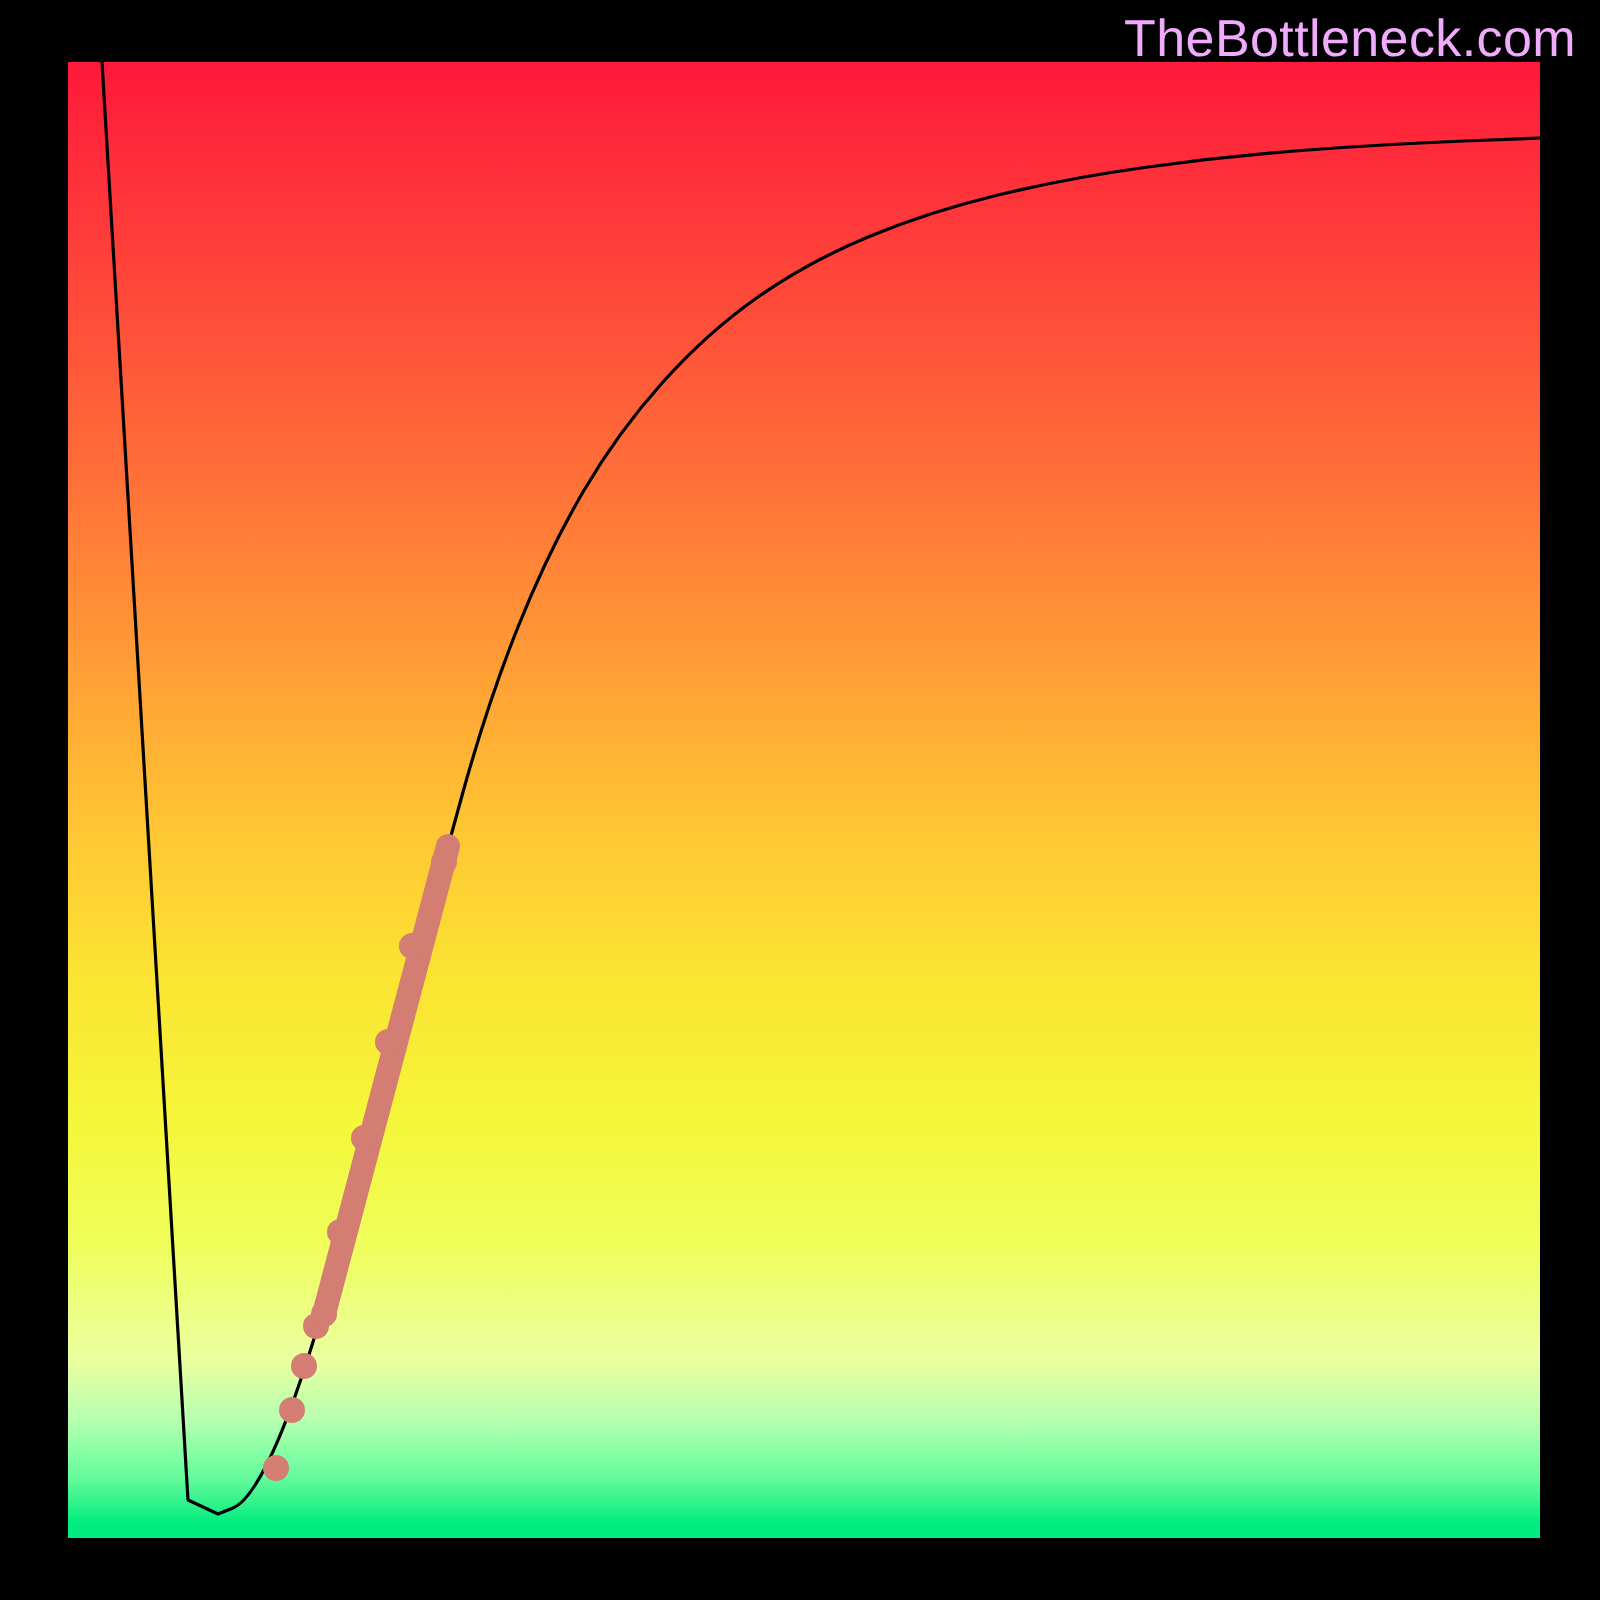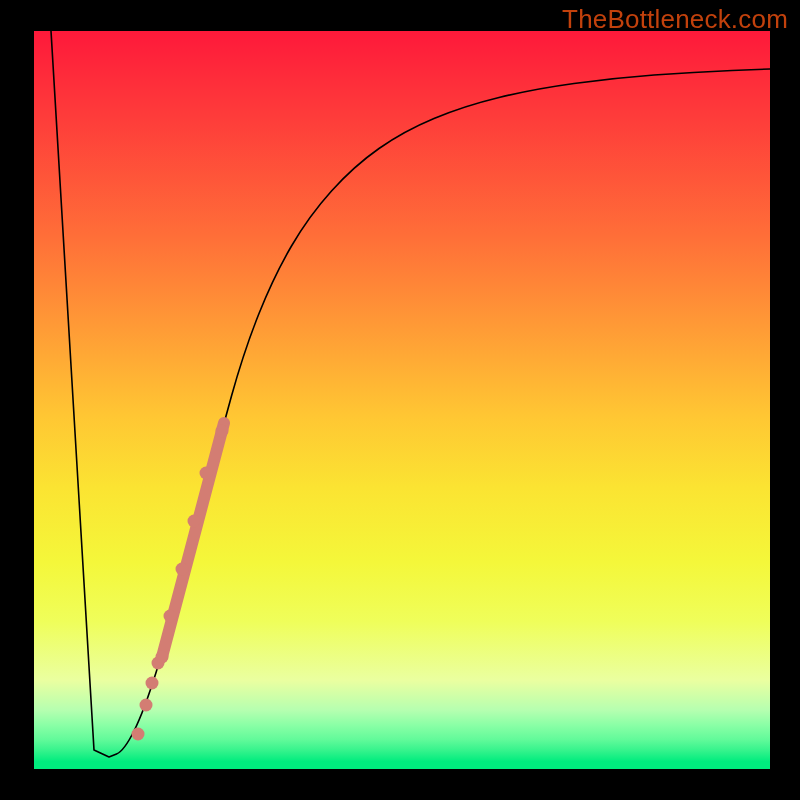--- a/index.html
+++ b/index.html
@@ -14,21 +14,21 @@
     width: 800px;
     height: 800px;
     background: #000;
   }
   .watermark {
     position: absolute;
     top: 4px;
     right: 12px;
     font-family: Arial, Helvetica, sans-serif;
     font-size: 26px;
-    color: #c2410c;
+    color: #f0abfc;
     letter-spacing: 0.2px;
     font-weight: 400;
   }
   .plot {
     position: absolute;
     left: 34px;
     top: 31px;
     width: 736px;
     height: 738px;
     background: linear-gradient(to bottom,

